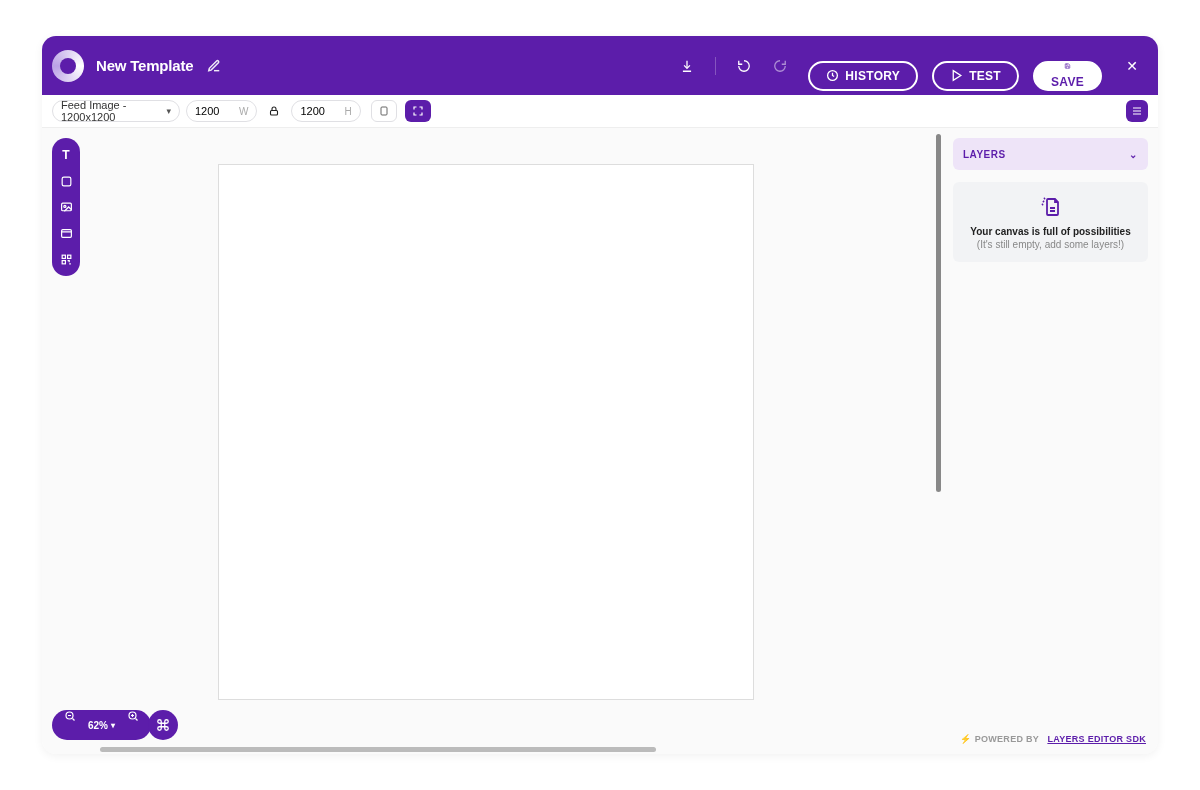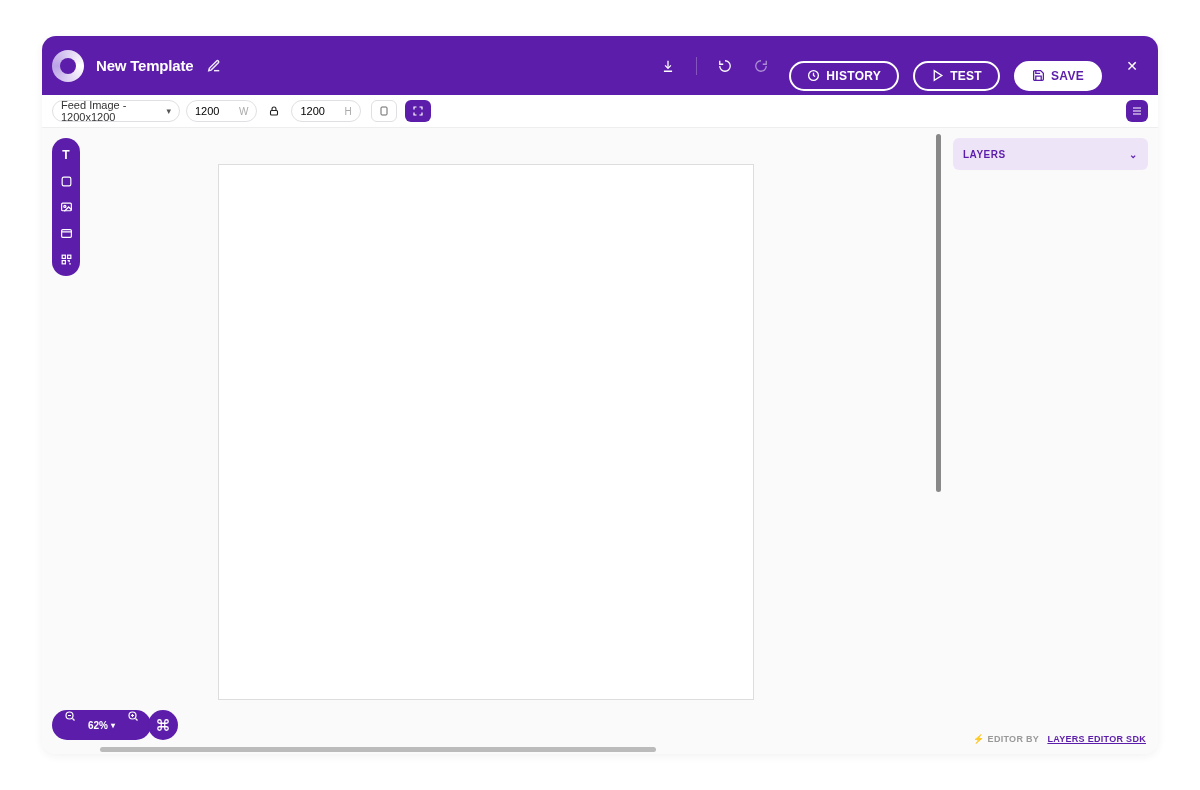--- a/index.html
+++ b/index.html
@@ -76,20 +76,21 @@
     border: 2px solid #fff;
     color: #fff;
     background: transparent;
     margin-left: 6px;
     margin-top: 20px;
   }
   .btn svg { width: 13px; height: 13px; }
   .btn.primary {
     background: #fff;
     color: #5c1daa;
+    flex-direction: column;
   }
   .close-btn { margin-left: 10px; font-size: 14px; width:24px; text-align:center; cursor:pointer;}
   
   .subbar {
     height: 33px;
     background: #fff;
     display: flex;
     align-items: center;
     padding: 0 10px;
     gap: 6px;
@@ -406,23 +407,38 @@
             <path d="M18 3a3 3 0 00-3 3v12a3 3 0 103-3H6a3 3 0 103 3V6a3 3 0 10-3 3h12a3 3 0 100-6z"></path>
           </svg>
       </div>
     </div>
 
     <div class="rpanel">
       <div class="layers-head">
         <span>LAYERS</span>
         <span class="chev2">⌄</span>
       </div>
+      <div class="empty-card">
+        <div class="empty-ico">
+          <svg width="24" height="24" viewBox="0 0 24 24" fill="none" stroke="#5c1daa" stroke-width="1.8">
+            <path d="M9 3h7l3 3v12a1 1 0 01-1 1H9a1 1 0 01-1-1V4a1 1 0 011-1z"></path>
+            <path d="M16 3v3h3"></path>
+            <path d="M11 12h5"></path>
+              <path d="M11 15h5"></path>
+            <path d="M4 5l1 1"></path>
+              <path d="M3 9l1-1"></path>
+              <path d="M6 2l-1 1"></path>
+          </svg>
+        </div>
+        <div class="empty-title">Your canvas is full of possibilities</div>
+        <div class="empty-sub">(It's still empty, add some layers!)</div>
+      </div>
 
       <div class="footer-credit">
         <span style="color:#e0b23e;">⚡</span>
-        <span>EDITOR BY</span>
+        <span>POWERED BY</span>
         &nbsp;
         <a href="#">LAYERS EDITOR SDK</a>
       </div>
     </div>
 
   </div>
 </div>
 
 </body></html>

